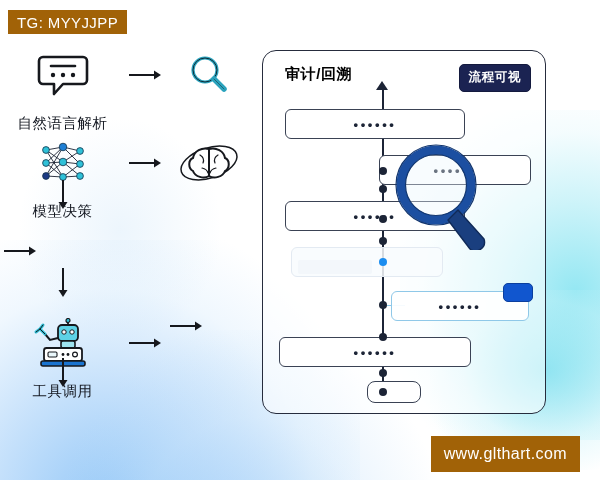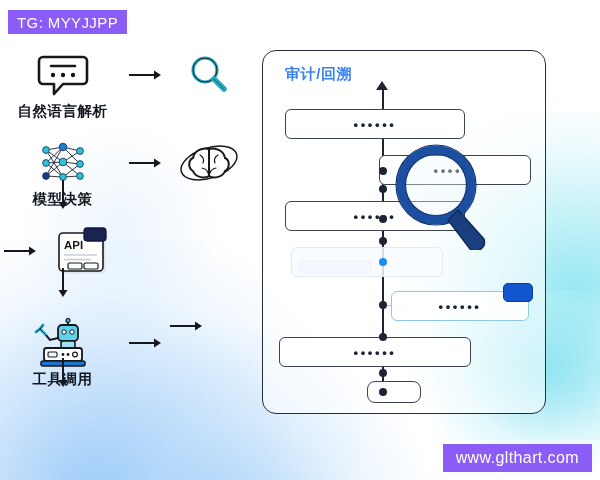--- a/index.html
+++ b/index.html
@@ -59,30 +59,30 @@
     left: 20px; top: 120px;
     width: 200px; height: 220px;
     background: radial-gradient(ellipse at 50% 50%,
                 rgba(214,234,250,0.45) 0%,
                 rgba(255,255,255,0) 72%);
   }
 
   
   .wm {
     position: absolute;
-    background: #8b5cf6;
+    background: #a16207;
     color: #ffffff;
     font-weight: 400;
     letter-spacing: 0.4px;
     display: flex;
     align-items: center;
     z-index: 40;
   }
   #wm-top    { left: 8px;  top: 10px;  height: 24px; padding: 0 9px; font-size: 15px; }
-  #wm-bottom { right: 8px; bottom: 8px; height: 28px; padding: 8px 13px; font-size: 16px; }
+  #wm-bottom { right: 20px; bottom: 8px; height: 36px; padding: 8px 13px; font-size: 16px; }
 
   
   #pipeline {
     position: absolute;
     left: 0; top: 52px;
     width: 258px; height: 380px;
     z-index: 10;
   }
   .stage-row {
     position: absolute;
@@ -104,23 +104,23 @@
     flex-direction: column;
     align-items: center;
   }
   .stage-icon {
     height: 46px;
     display: flex;
     align-items: center;
     justify-content: center;
   }
   .stage-label {
-    margin-top: 4px;
+    margin-top: 16px;
     font-size: 14.5px;
-    font-weight: 700;
+    font-weight: 400;
     color: #12161f;
     letter-spacing: 0.5px;
     white-space: nowrap;
   }
   .arrow-right {
     width: 40px;
     height: 46px;
     display: flex;
     align-items: center;
     justify-content: center;
@@ -168,21 +168,21 @@
     border: 1.6px solid #262c3d;
     border-radius: 14px;
     background: rgba(255,255,255,0.55);
     z-index: 12;
   }
   #panel-title {
     position: absolute;
     left: 22px; top: 14px;
     font-size: 15px;
     font-weight: 700;
-    color: #3b82f6;
+    color: #000000;
     letter-spacing: 0.6px;
   }
   #panel-badge {
     position: absolute;
     right: 14px; top: 13px;
     background: #1b2352;
     color: #ffffff;
     font-size: 12.5px;
     font-weight: 700;
     letter-spacing: 0.6px;
@@ -380,32 +380,20 @@
     </div>
   </div>
 
   <div class="stage-row r3">
     <div class="arrow-right">
       <svg width="34" height="12" viewBox="0 0 34 12">
         <line x1="1" y1="6" x2="26" y2="6" stroke="#16181d" stroke-width="2"></line>
         <path d="M26 1.5 L33 6 L26 10.5 Z" fill="#16181d"></path>
       </svg>
     </div>
-    <div class="stage-right">
-      <svg width="62" height="52" viewBox="0 0 62 52">
-        <rect x="9" y="11" width="44" height="38" rx="4" fill="#d7dde6" opacity="0.55"></rect>
-        <rect x="6" y="8" width="44" height="38" rx="4" fill="#ffffff" stroke="#16181d" stroke-width="1.6"></rect>
-        <rect x="31" y="3" width="22" height="13" rx="3.2" fill="#1b2352" stroke="#10173c" stroke-width="1.3"></rect>
-        <text x="11" y="24" font-family="'Liberation Sans',sans-serif" font-size="11.5" font-weight="700" fill="#16181d">API</text>
-        <line x1="11" y1="30" x2="44" y2="30" stroke="#c7cfda" stroke-width="1.6"></line>
-        <line x1="11" y1="34.5" x2="38" y2="34.5" stroke="#c7cfda" stroke-width="1.6"></line>
-        <rect x="15" y="38" width="14" height="6" rx="1.6" fill="#ffffff" stroke="#16181d" stroke-width="1.2"></rect>
-        <rect x="31" y="38" width="14" height="6" rx="1.6" fill="#ffffff" stroke="#16181d" stroke-width="1.2"></rect>
-      </svg>
-    </div>
   </div>
 
   <div class="stage-row r4">
     <div class="stage-left">
       <div class="stage-icon">
         <svg width="62" height="50" viewBox="0 0 62 50">
           <line x1="36" y1="2" x2="36" y2="7" stroke="#16181d" stroke-width="1.8"></line>
           <circle cx="36" cy="2.5" r="2" fill="#2fc1d8" stroke="#16181d" stroke-width="1.2"></circle>
           <rect x="26" y="7" width="20" height="16" rx="4" fill="#5ed2e6" stroke="#16181d" stroke-width="1.8"></rect>
           <circle cx="32" cy="14" r="2.2" fill="#ffffff" stroke="#16181d" stroke-width="1"></circle>
@@ -454,20 +442,21 @@
     <svg width="12" height="30" viewBox="0 0 12 30">
       <line x1="6" y1="0" x2="6" y2="22" stroke="#16181d" stroke-width="2"></line>
       <path d="M1.5 22 L6 29 L10.5 22 Z" fill="#16181d"></path>
     </svg>
   </div>
 </div>
 
 <div id="audit-panel">
 
   <div id="panel-title">审计/回溯</div>
+  <div id="panel-badge">流程可视</div>
 
   <div id="spine-head"></div>
   <div id="spine"></div>
 
   <div class="connector" style="left:124px; top:254px; width:18px;"></div>
   <div class="connector" style="left:124px; top:119px; width:12px; background:#c6d2de;"></div>
 
   <div class="node" style="top:116px;"></div>
   <div class="node" style="top:134px;"></div>
   <div class="node" style="top:164px;"></div>

